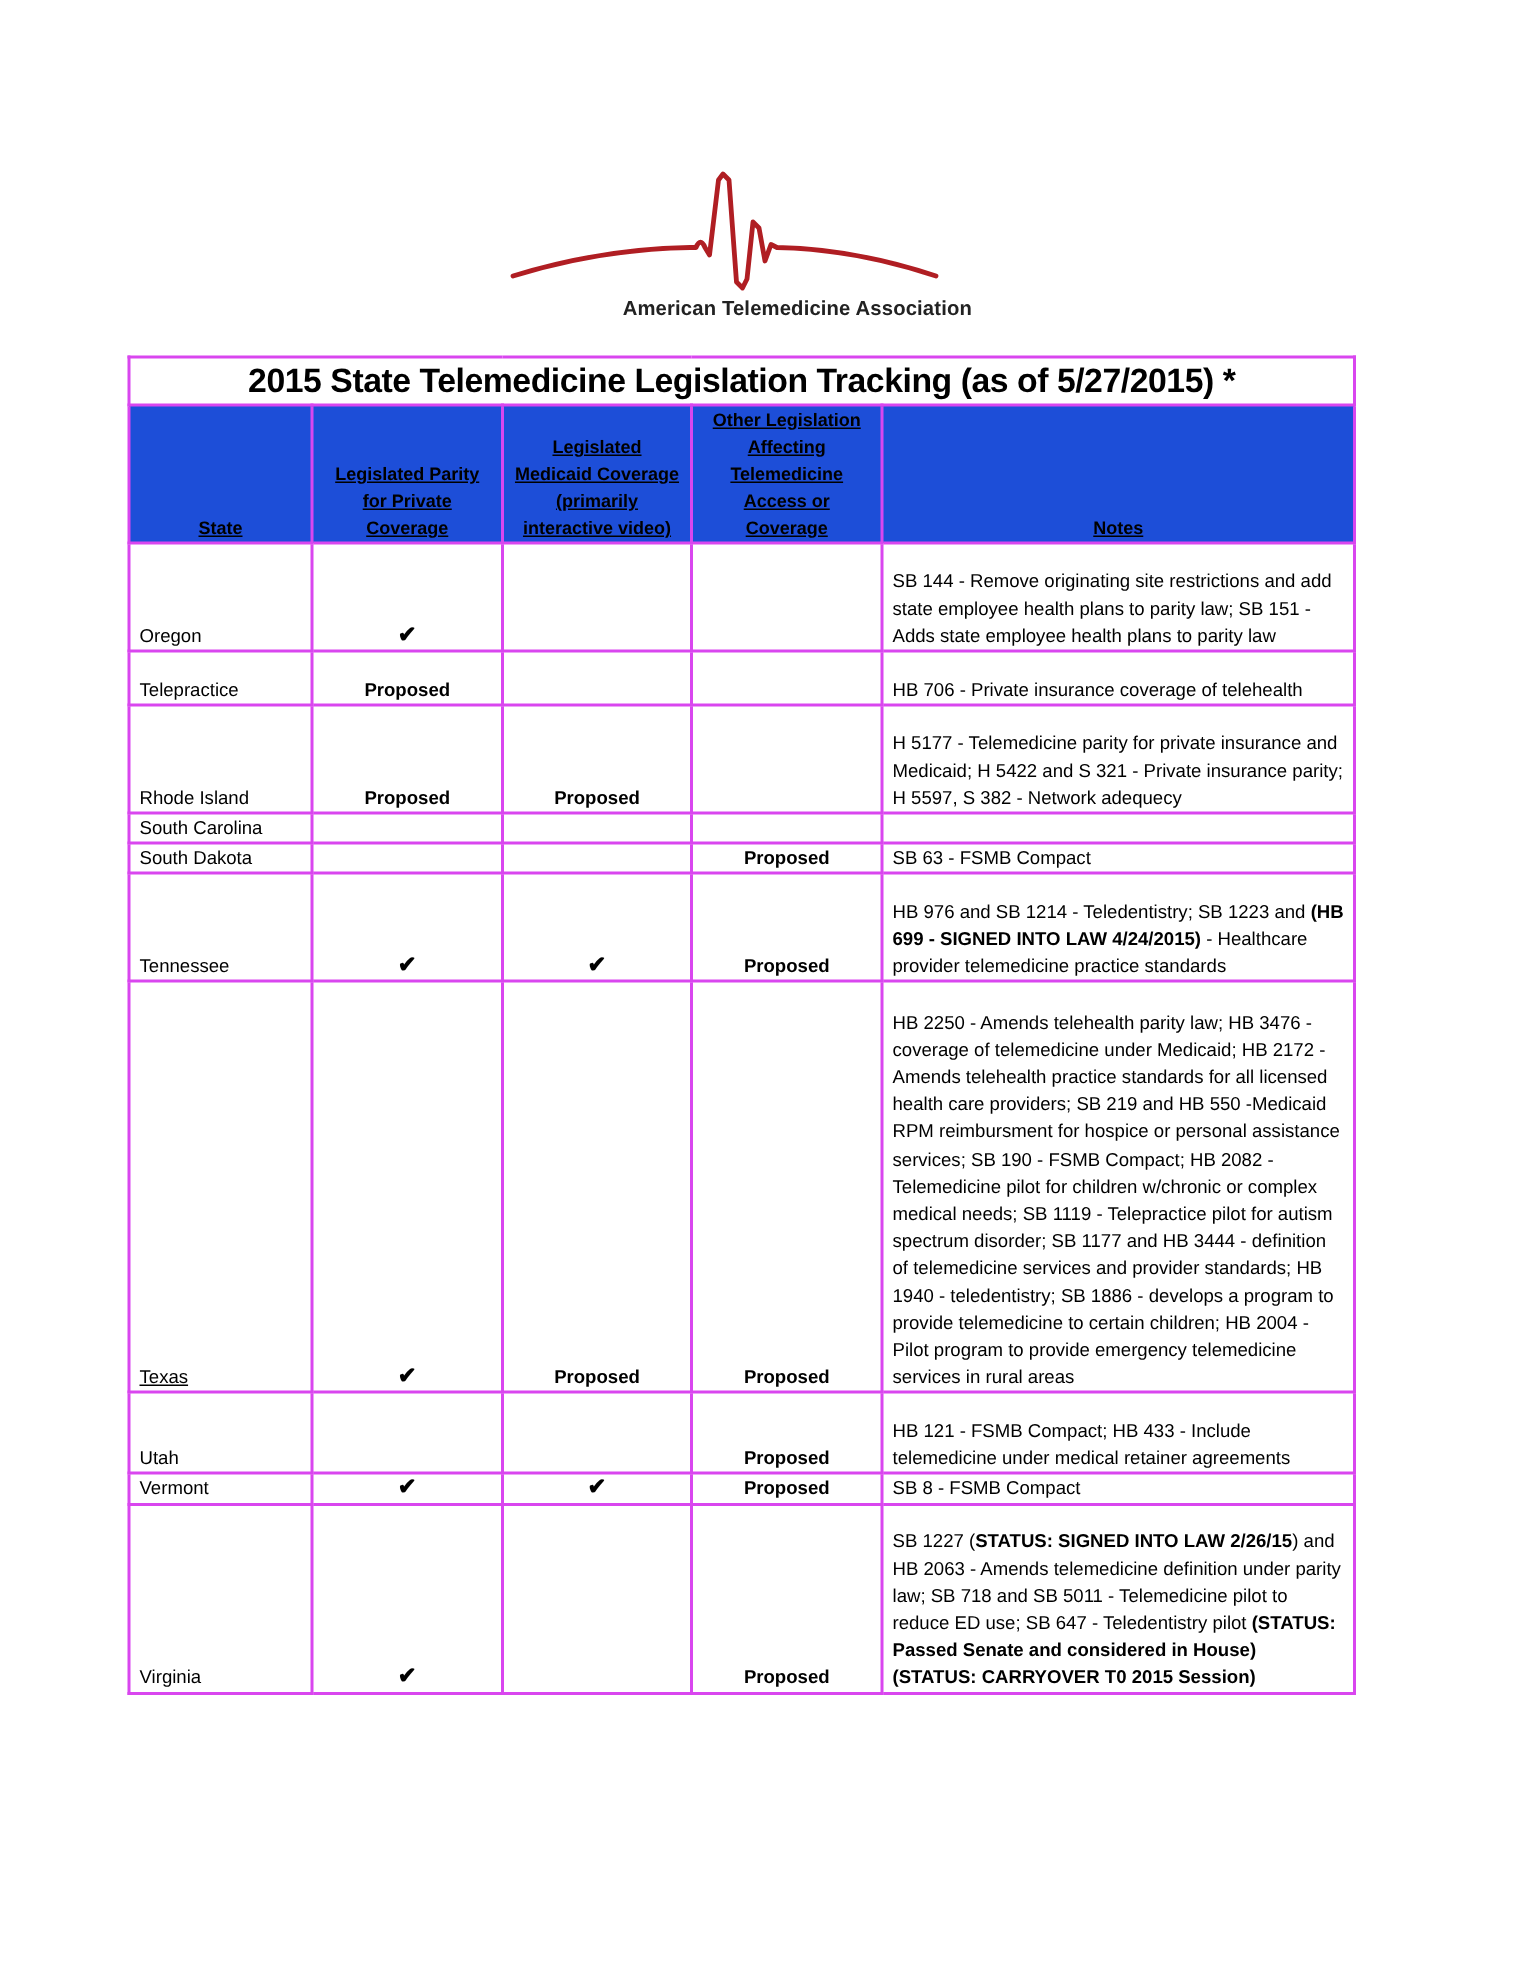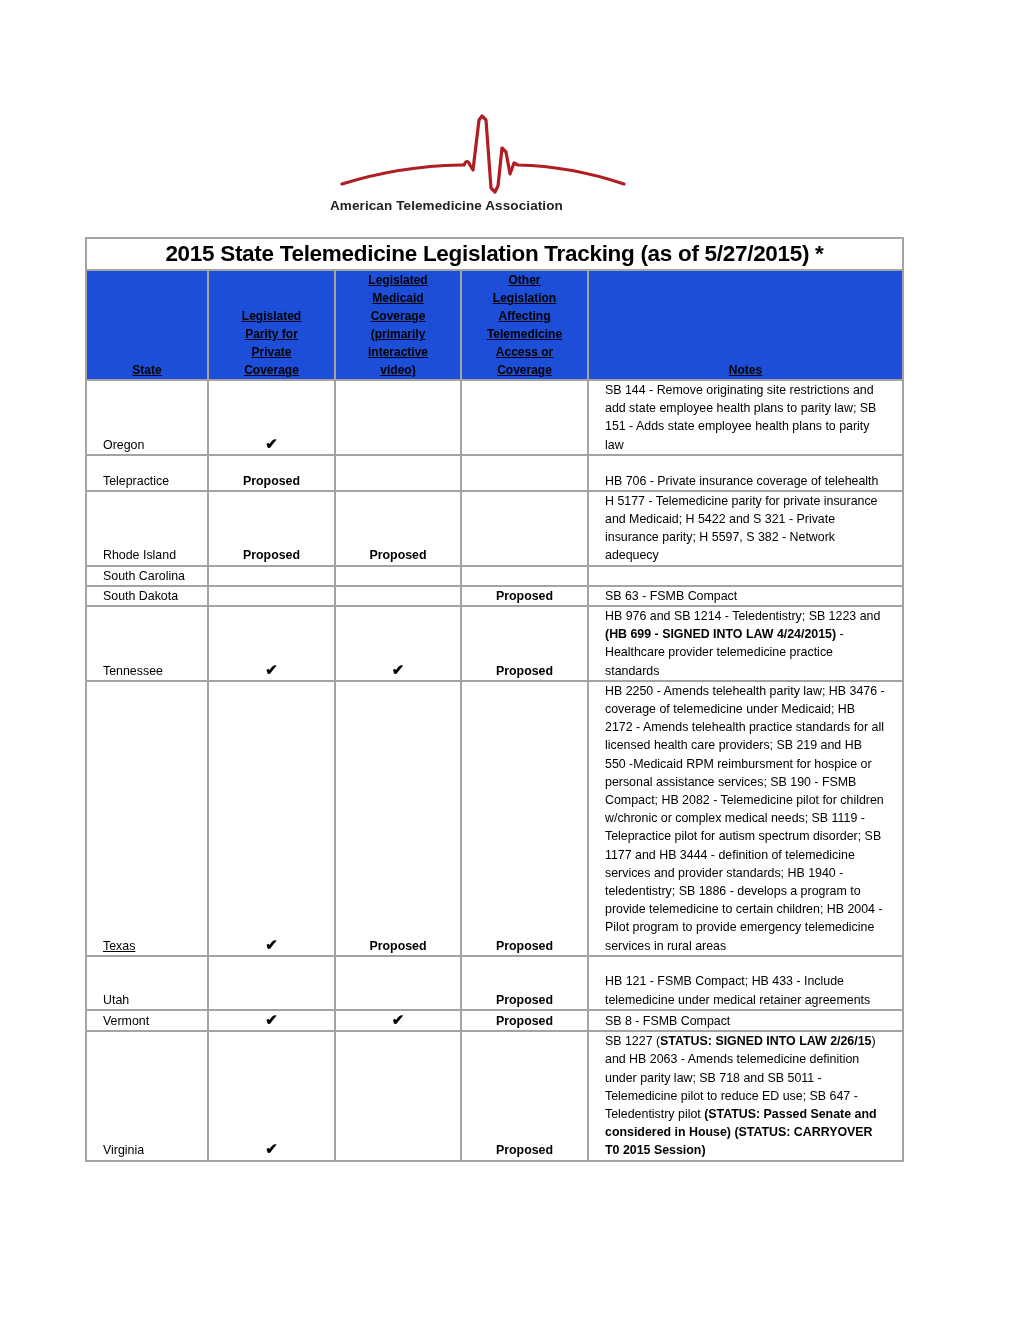--- a/index.html
+++ b/index.html
@@ -1,21 +1,21 @@
 <!DOCTYPE html>
 <html><head>
 <meta charset="utf-8">
 <style>
   html, body { margin:0; padding:0; background:#ffffff; }
   body { width:1024px; height:1325px; position:relative; font-family:"Liberation Sans", sans-serif; color:#000; overflow:hidden; }
   .logo { position:absolute; left:330px; top:108px; width:320px; height:110px; }
   .logo svg { position:absolute; left:0; top:0; }
-  .logo-text { position:absolute; left:0; width:306px; top:90px; text-align:left; font-weight:bold; font-size:13.5px; color:#222; letter-spacing:0.1px; }
+  .logo-text { position:absolute; left:12px; width:306px; top:90px; text-align:right; font-weight:bold; font-size:13.5px; color:#222; letter-spacing:0.1px; }
   table.grid { position:absolute; left:85px; top:237px; border-collapse:collapse; table-layout:fixed; width:817px; }
-  table.grid td, table.grid th { border:2px solid #a3a3a3; padding:0 16px; font-size:12.4px; line-height:18.2px; vertical-align:bottom; }
+  table.grid td, table.grid th { border:2px solid #d946ef; padding:0 6px; font-size:12.4px; line-height:18.2px; vertical-align:bottom; }
   .title-cell { height:30px; text-align:center; font-weight:bold; font-size:22.5px !important; line-height:30px !important; vertical-align:middle !important; letter-spacing:-0.3px; }
   .hdr th { background:#1d4ed8; color:#000; font-weight:bold; height:88px; text-align:center; font-size:12px !important; line-height:18px !important; }
   .hdr th span { text-decoration:underline; }
   td.state { text-align:left; }
   td.mark { text-align:center; font-weight:bold; }
   td.notes { text-align:left; }
   .check { font-size:15px; font-weight:bold; }
   b.em { font-weight:bold; }
 </style>
 </head>

